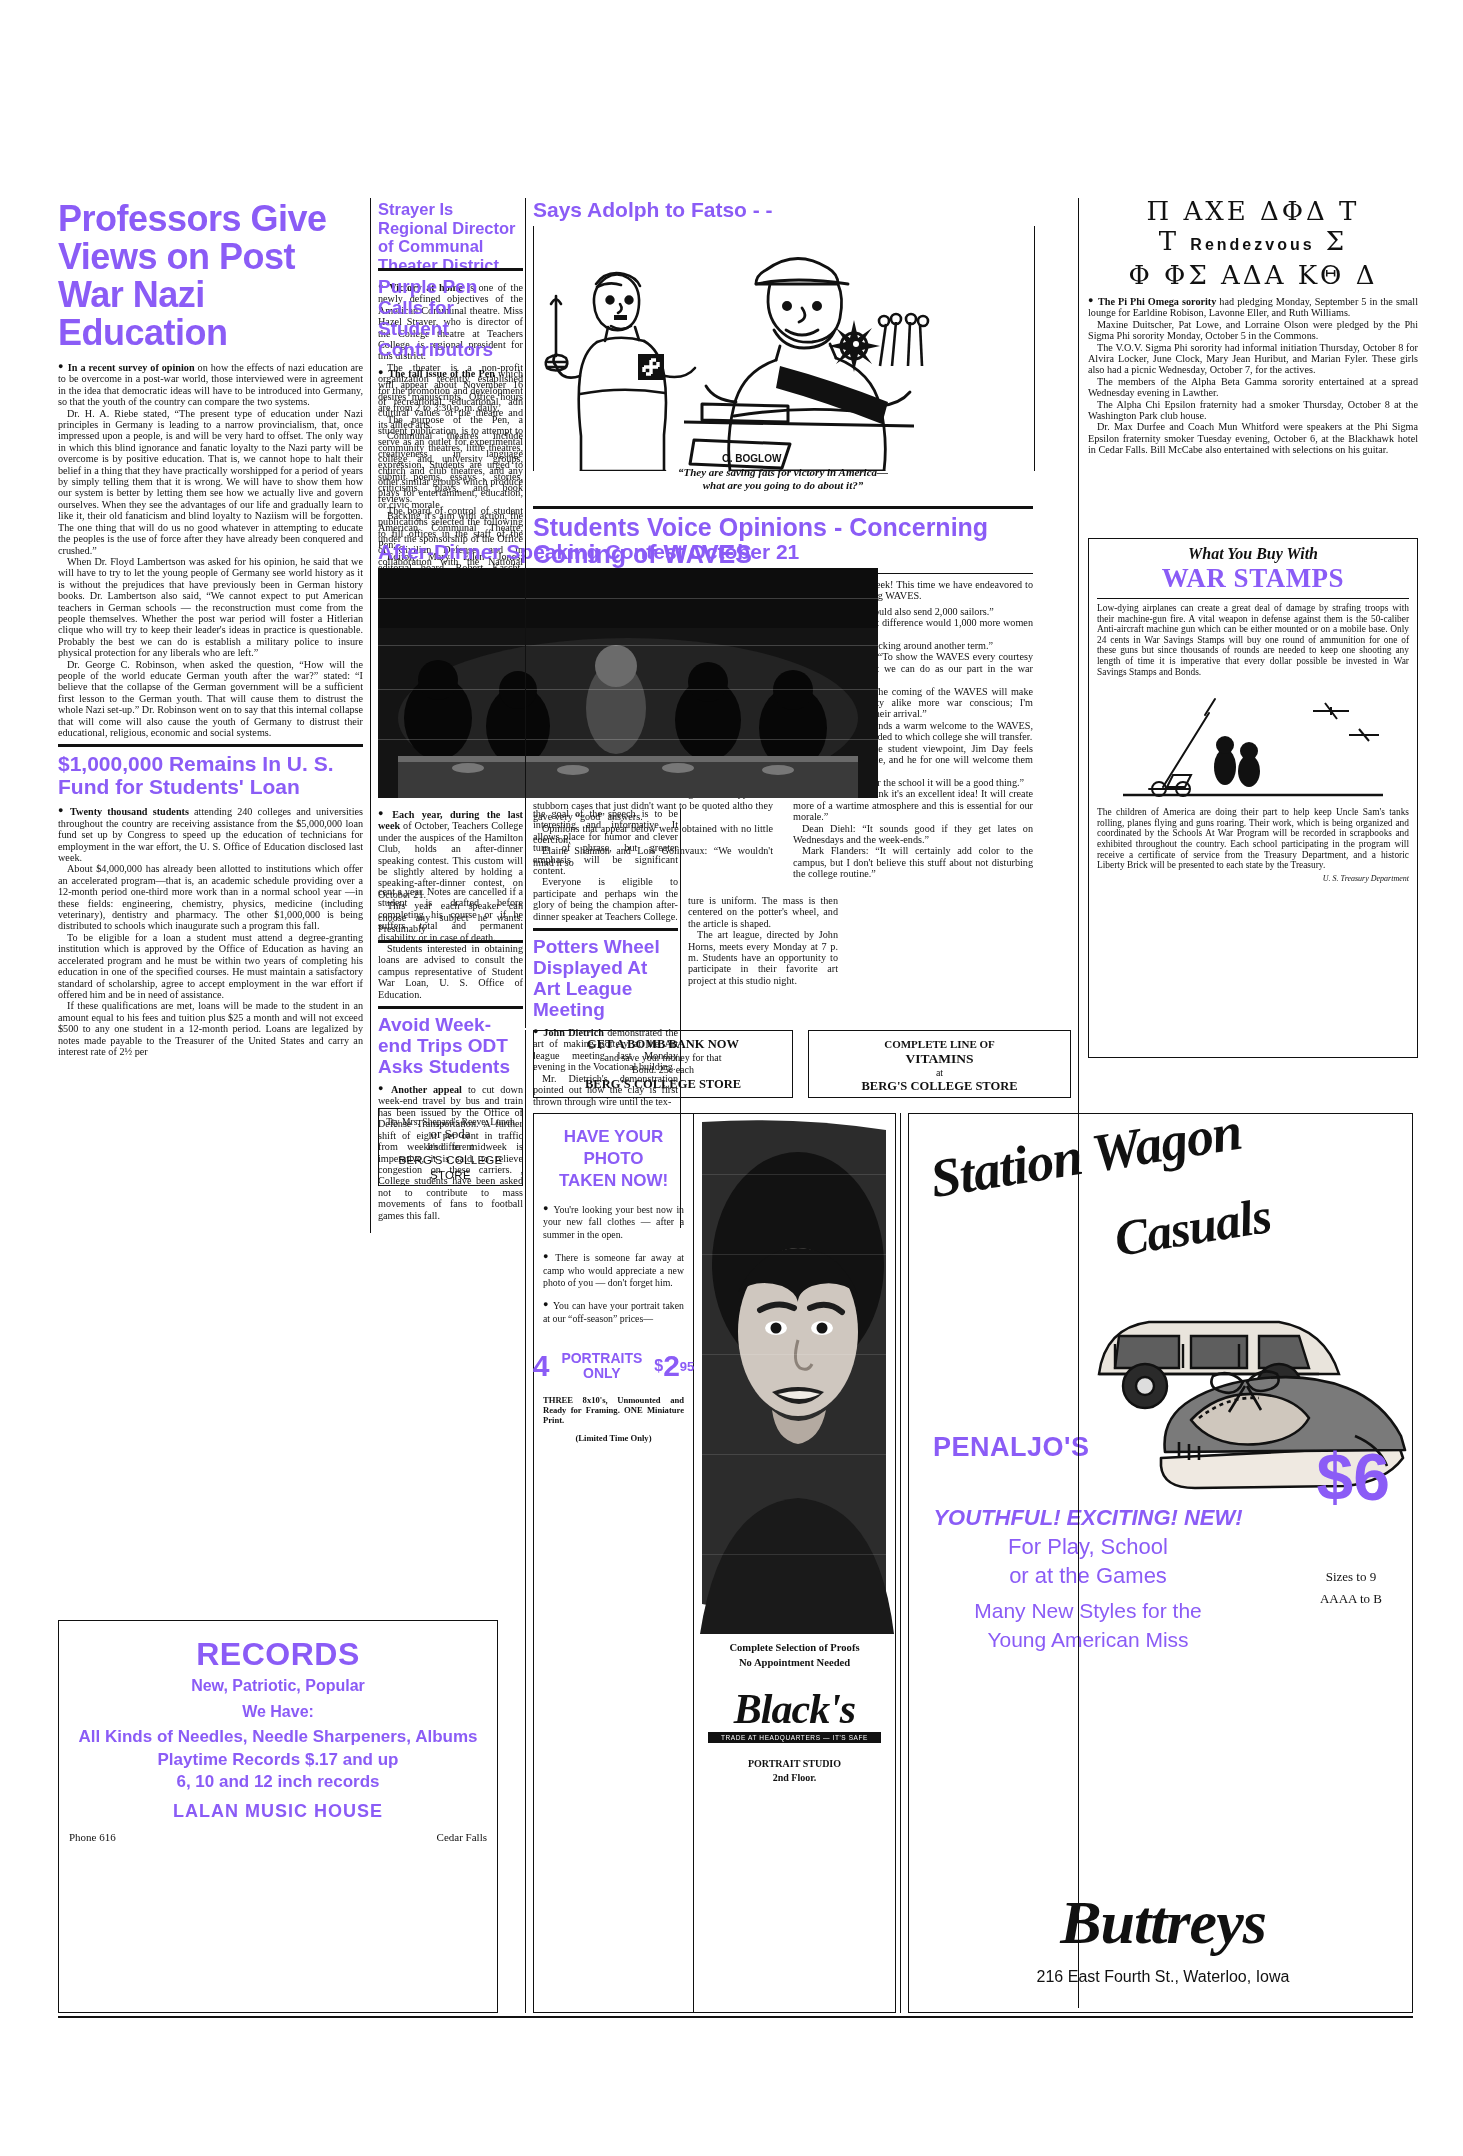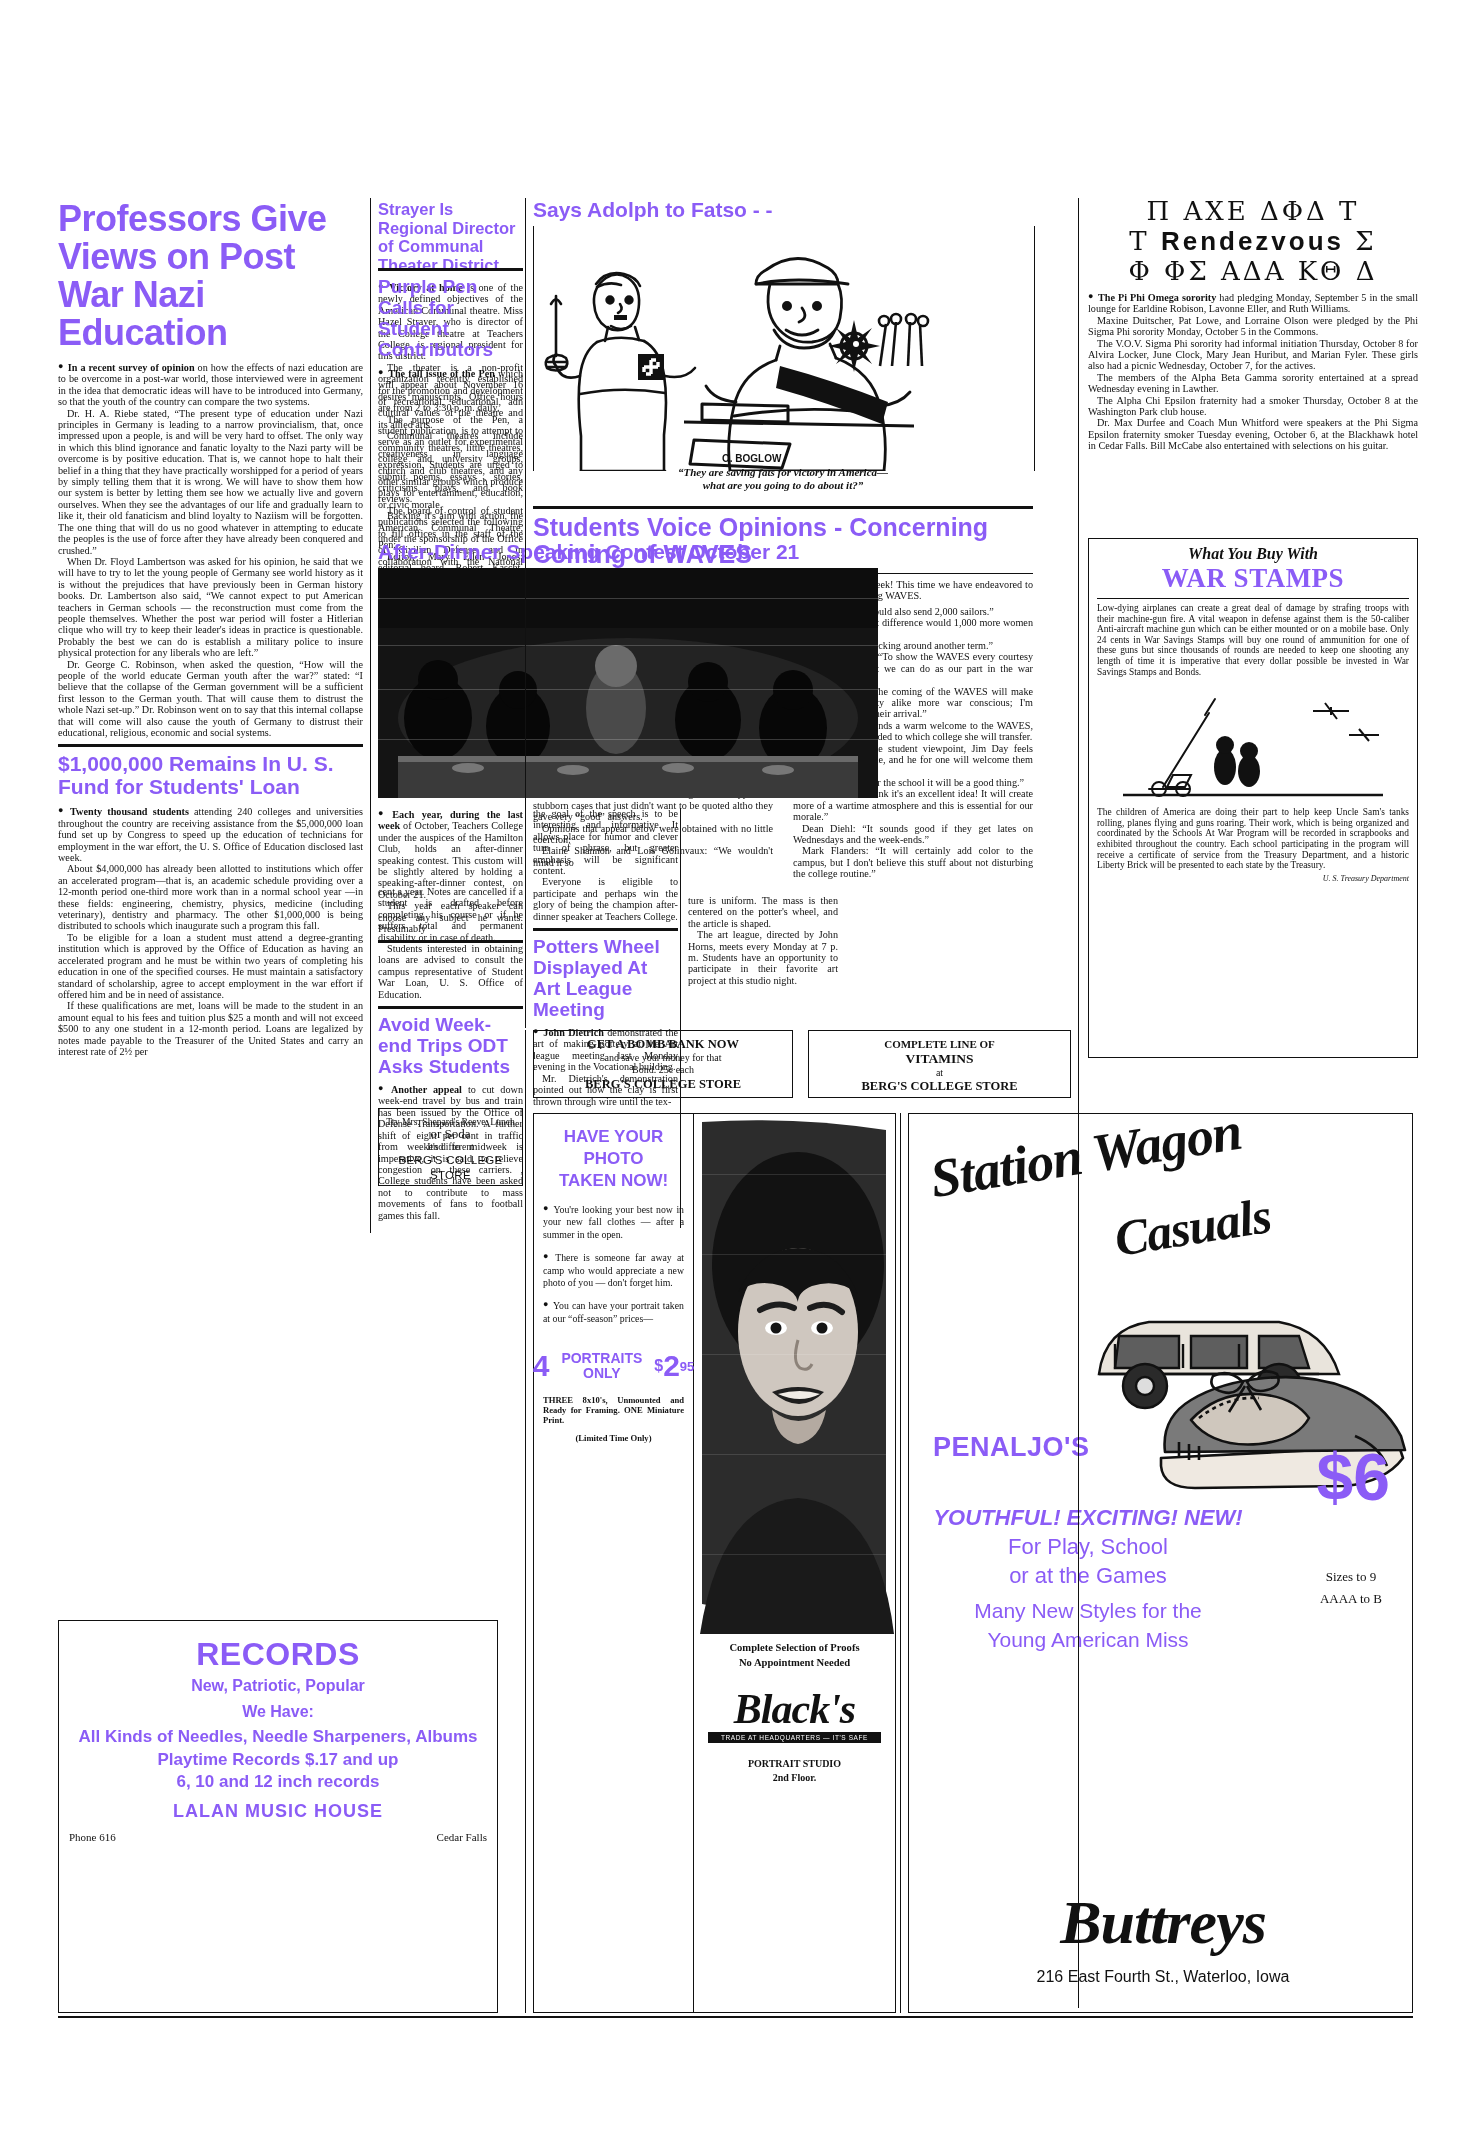--- a/index.html
+++ b/index.html
@@ -33,21 +33,21 @@
   .dot::before{content:"\25CF";font-size:9px;vertical-align:2px;margin-right:4px;}
 
   
   .boxed{border:1.6px solid #111;box-sizing:border-box;}
 
   
   .cartoon{position:absolute;border-left:1.5px solid #111;border-right:1.5px solid #111;}
   .cap{font-style:italic;font-family:"Liberation Serif",serif;font-size:11px;text-align:center;line-height:13px;font-weight:bold;}
 
   .greek{font-family:"DejaVu Serif",serif;font-size:26px;letter-spacing:3px;text-align:center;line-height:30px;}
-  .rendez{font-family:"Liberation Sans",sans-serif;font-weight:bold;font-size:26px;}
+  .rendez{font-family:"Liberation Sans",sans-serif;font-weight:bold;font-size:16px;}
 
   .script{font-family:"Liberation Serif",serif;font-style:italic;font-weight:bold;}
 
   .tiny{font-size:8.6px;line-height:10px;}
   .smallcap{font-variant:small-caps;}
 
   .vrule{position:absolute;width:1.3px;background:#111;}
   .hrule{position:absolute;height:1.3px;background:#111;}
 </style>
 </head>

